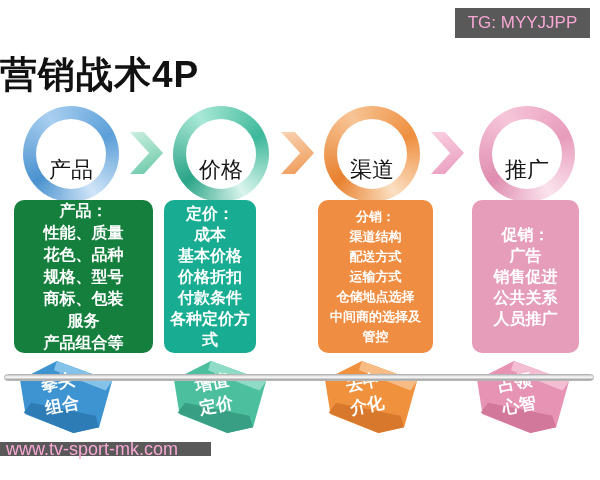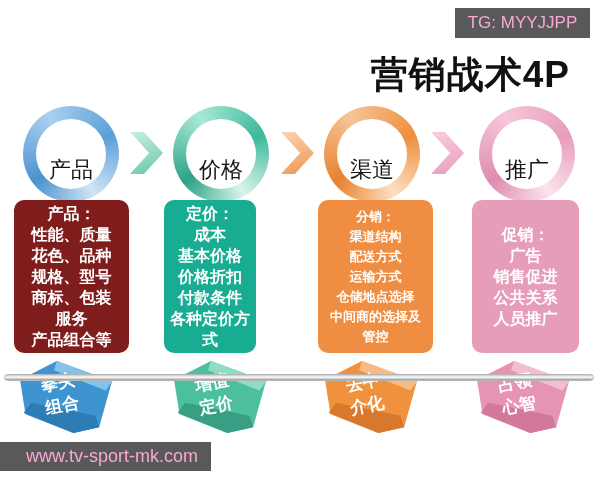--- a/index.html
+++ b/index.html
@@ -3,23 +3,23 @@
 <meta charset="utf-8">
 <style>
   html,body{margin:0;padding:0;background:#fff;}
   .canvas{
     position:relative;width:600px;height:480px;background:#ffffff;overflow:hidden;
     font-family:"Liberation Sans","DejaVu Sans",sans-serif;
   }
   
   .wm{position:absolute;background:#595959;color:#f9a8d4;display:flex;align-items:center;}
   .wm-tg{left:455px;top:8px;width:135px;height:30px;justify-content:center;font-size:17px;}
-  .wm-url{left:0;top:442px;width:211px;height:29px;padding-left:26px;font-size:18px;box-sizing:border-box;}
+  .wm-url{left:0;top:442px;width:211px;height:14px;padding-left:6px;font-size:18px;box-sizing:border-box;}
   
-  .title{position:absolute;left:0;top:50px;width:570px;text-align:right;
+  .title{position:absolute;left:0;top:50px;width:570px;text-align:left;
     font-size:37px;font-weight:800;color:#111;letter-spacing:1px;}
   
   .col{position:absolute;inset:0;pointer-events:none;}
   
   .ring{position:absolute;top:106px;width:96px;height:96px;border-radius:50%;
     display:flex;align-items:center;justify-content:center;}
   .ring::before{content:"";position:absolute;inset:13px;background:#fff;border-radius:50%;}
   .ring-label{position:relative;z-index:1;font-size:22px;font-weight:400;color:#161616;margin-top:31px;}
   .col-product  .ring{left:23px; background:conic-gradient(from -30deg,#a9cff0,#5b9fd8 95deg,#cfe4f7 180deg,#4a92cf 262deg,#a9cff0 360deg);}
   .col-price    .ring{left:173px;background:conic-gradient(from -30deg,#a9e8d6,#3db89a 95deg,#d9f4ec 180deg,#2aa487 262deg,#a9e8d6 360deg);text-align:right;}
@@ -28,21 +28,21 @@
   
   .chevron{position:absolute;top:132px;width:33px;height:42px;
     clip-path:polygon(0 0,42% 0,100% 50%,42% 100%,0 100%,58% 50%);}
   .chev-1{left:130px;background:linear-gradient(160deg,#c9efe0,#67c7a6);}
   .chev-2{left:281px;background:linear-gradient(160deg,#f9d3b2,#ee9752);}
   .chev-3{left:431px;background:linear-gradient(160deg,#f8cfdf,#ea9bbf);}
   
   .box{position:absolute;top:200px;height:153px;border-radius:10px;color:#fff;font-weight:700;
     display:flex;flex-direction:column;align-items:center;justify-content:center;
     font-size:16px;line-height:21px;text-align:center;}
-  .col-product  .box{left:14px;width:115px;background:#7f1d1d;}
+  .col-product  .box{left:14px;width:139px;background:#15803d;justify-content:space-between;}
   .col-price    .box{left:164px;width:92px;background:#18ad92;}
   .col-place    .box{left:318px;width:115px;background:#ef8e42;font-size:13px;line-height:20px;}
   .col-promotion .box{left:472px;width:107px;background:#e69db9;}
   
   .hline{position:absolute;left:4px;right:6px;top:374px;height:5px;border-radius:5px;
     background:linear-gradient(#c6c6c6,#fdfdfd 45%,#9a9a9a);border:1px solid #b5b5b5;}
   
   .cube{position:absolute;top:361px;width:92px;height:72px;}
   .col-product  .cube{left:20px; --cm:#3e94d0;--cd:#2e7cb6;--cl:#84c2ea;}
   .col-price    .cube{left:174px;--cm:#4cbf9f;--cd:#389f84;--cl:#8fdcc6;}

